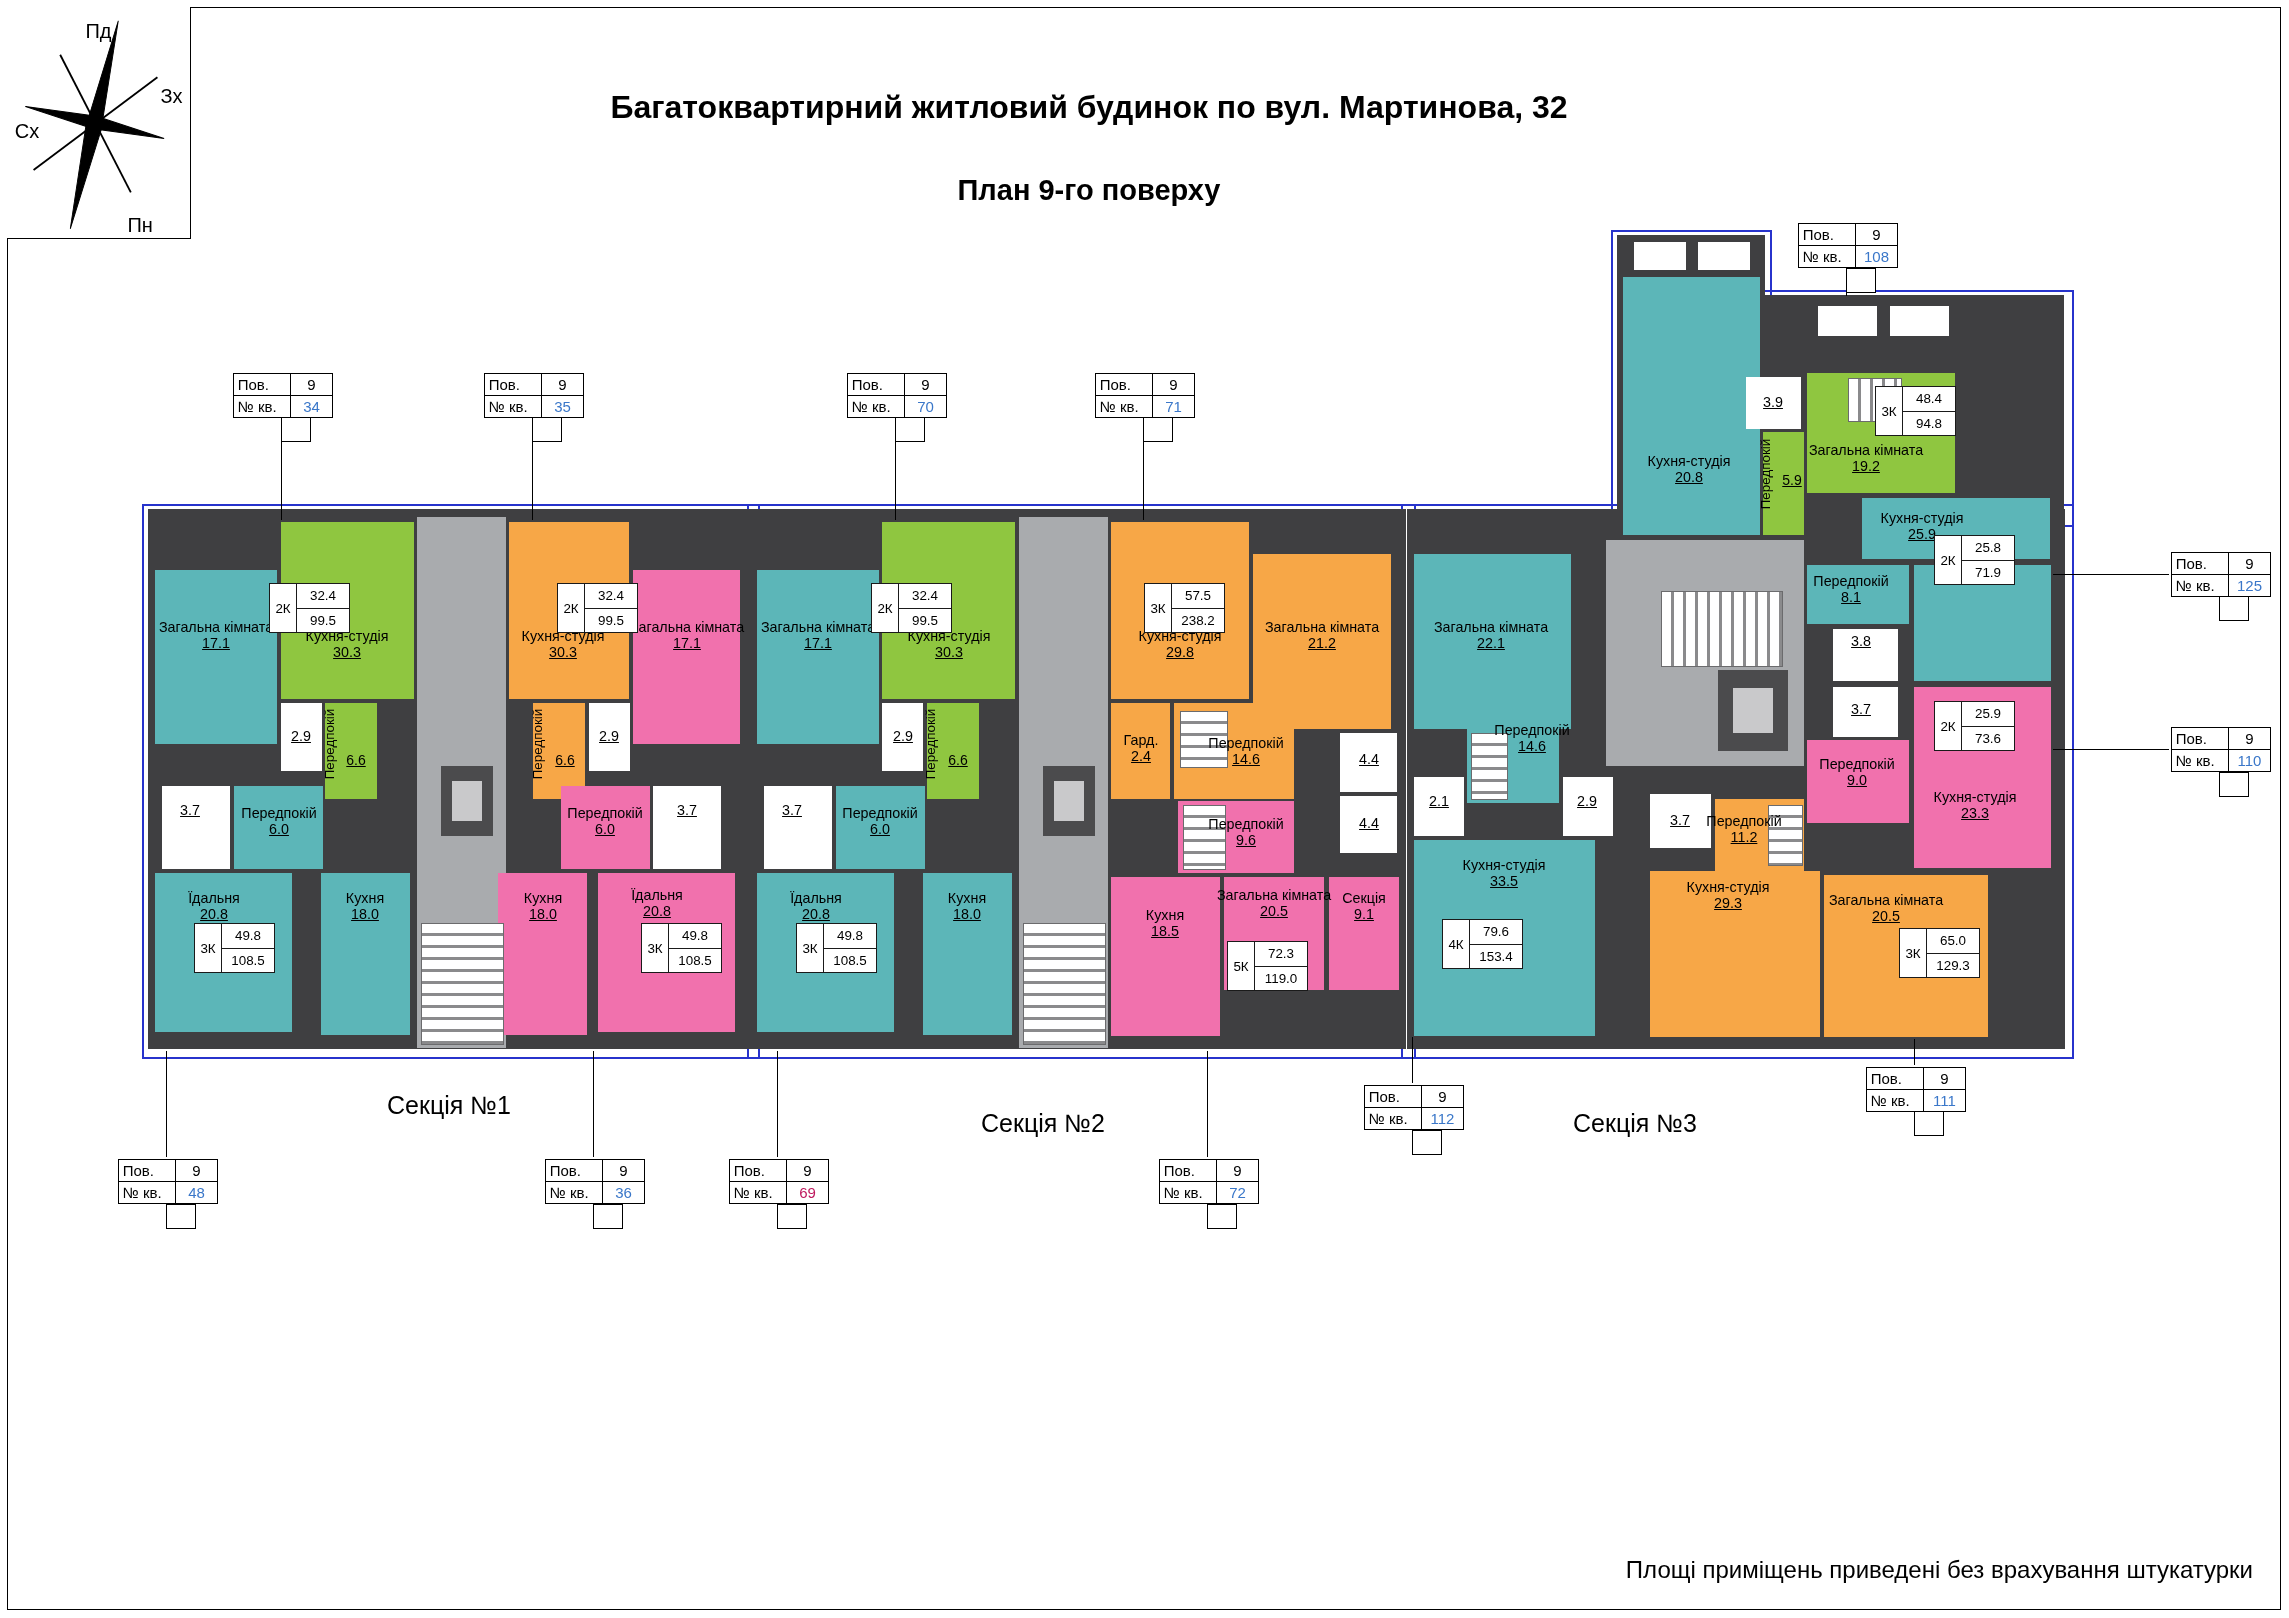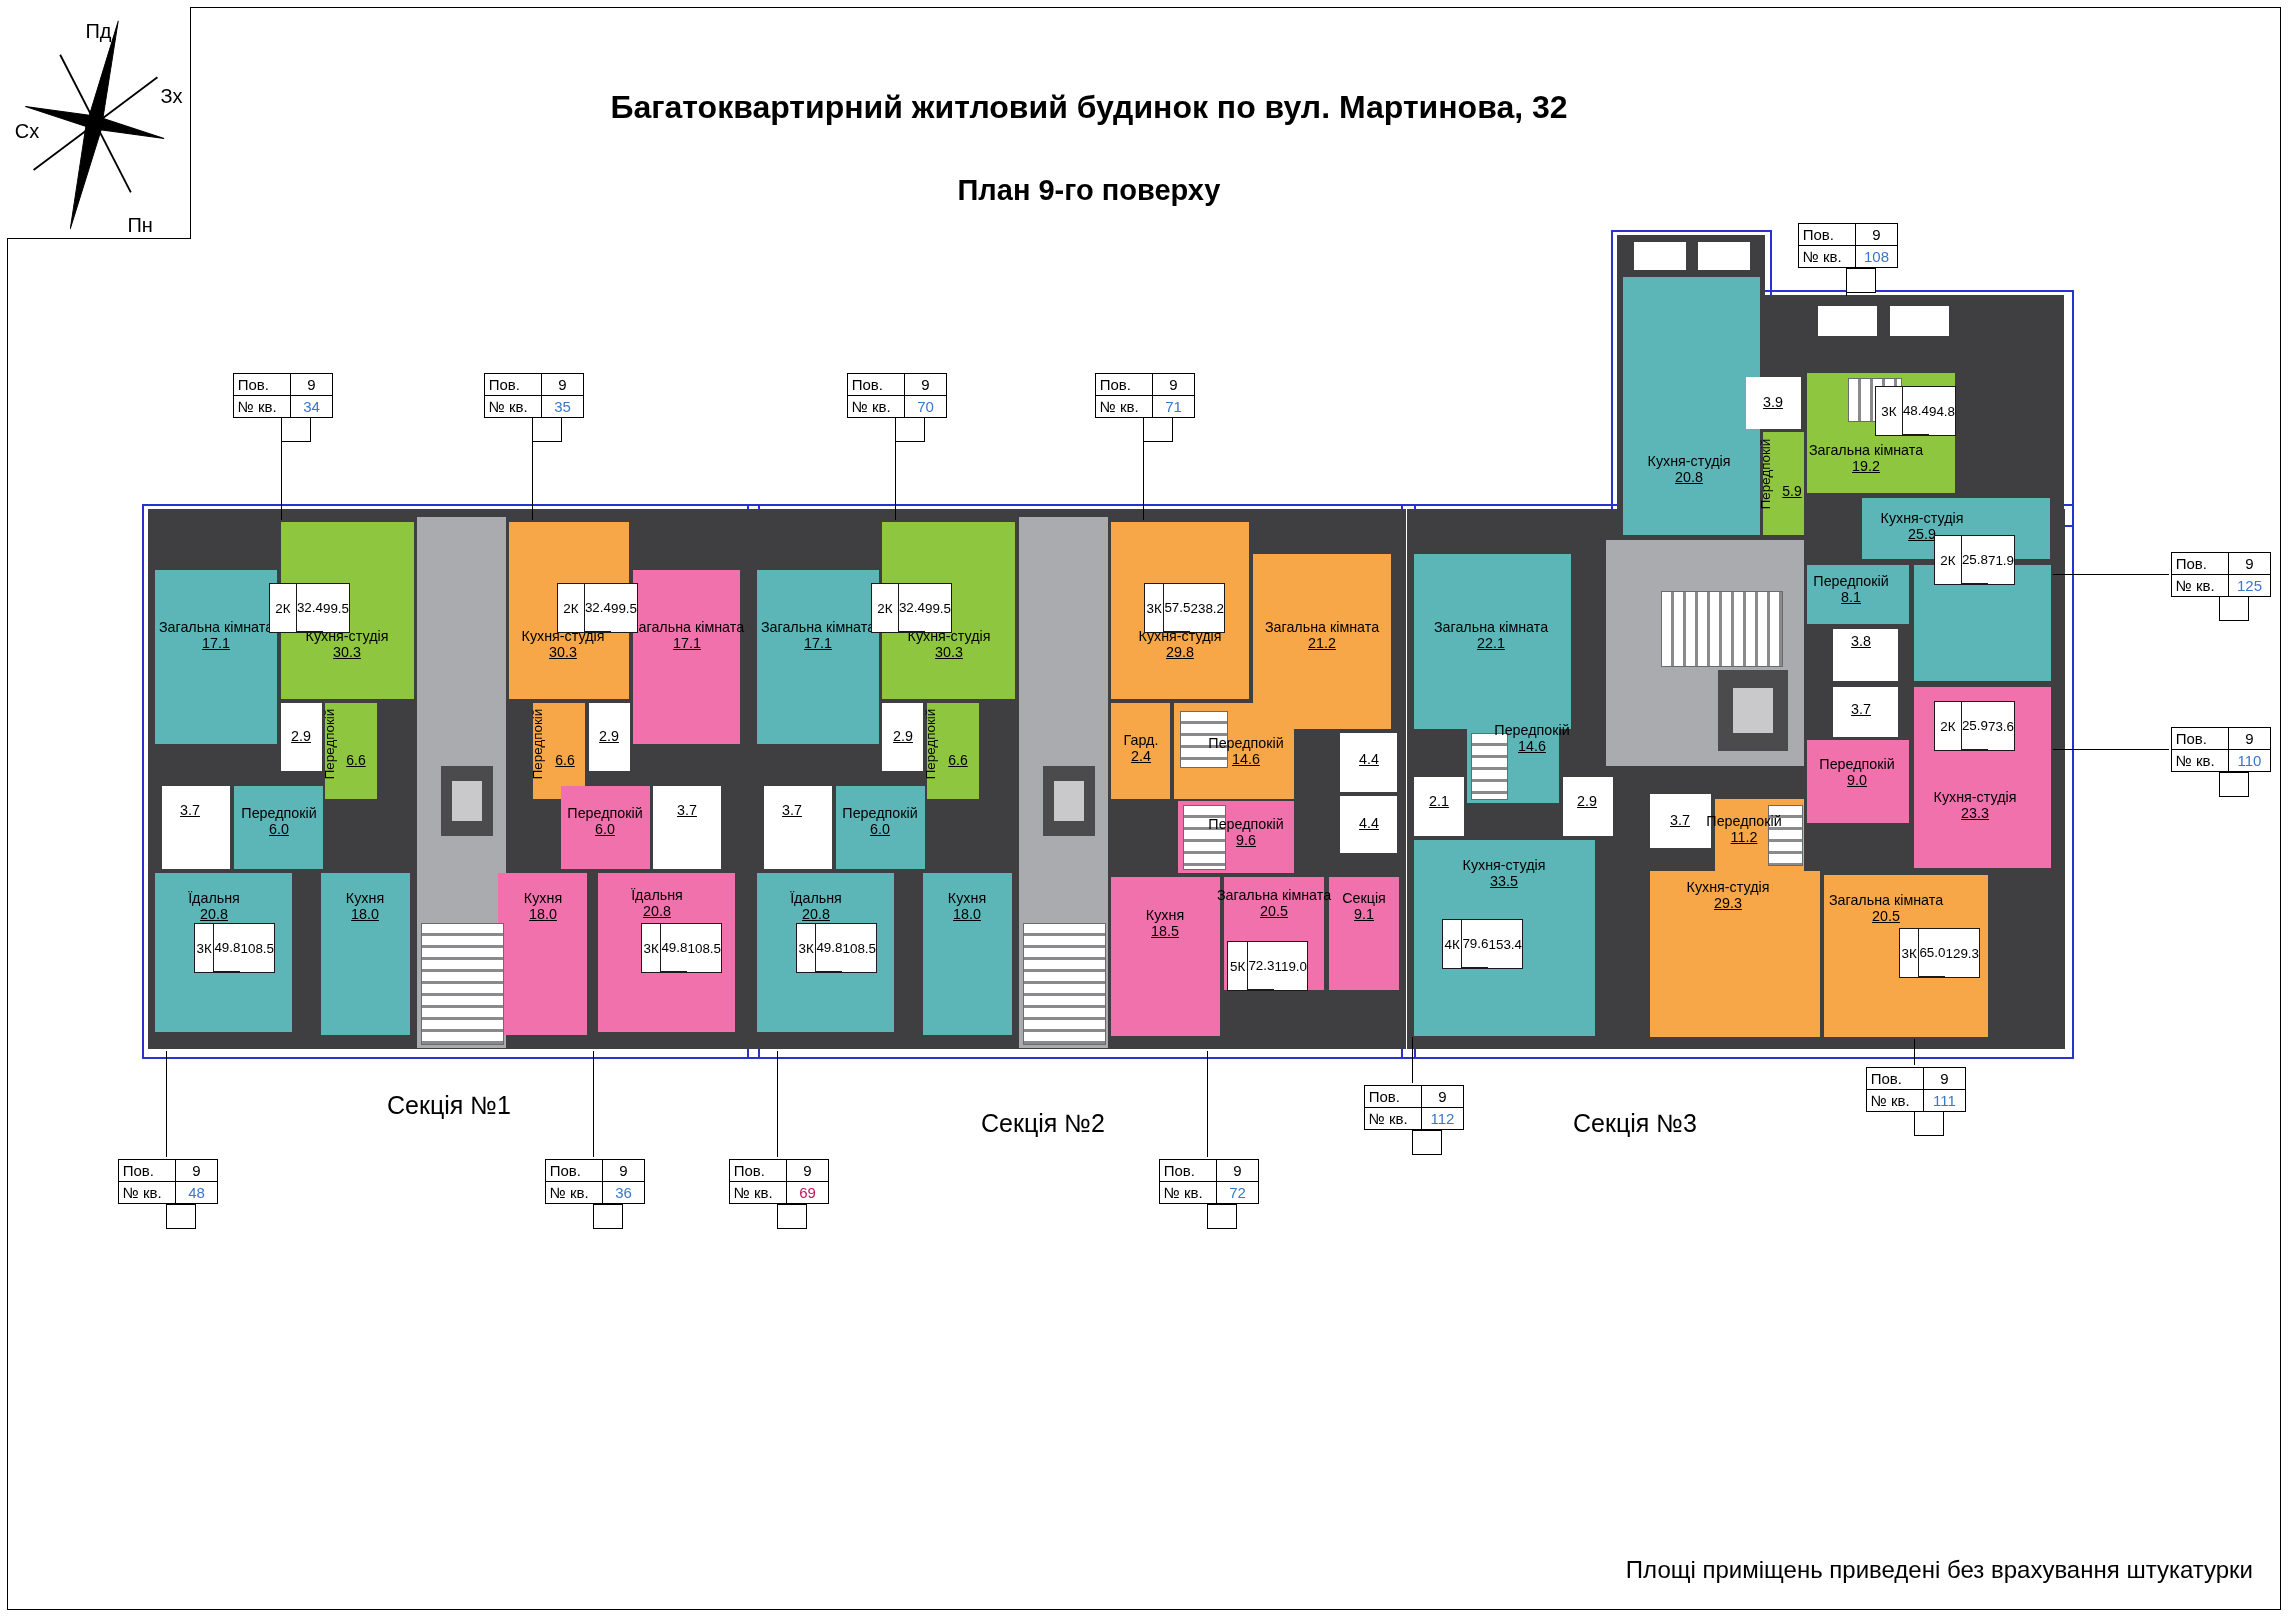--- a/index.html
+++ b/index.html
@@ -27,21 +27,21 @@
   .elev{position:absolute;background:#4b4b4d;z-index:3}
   .elev-inner{position:absolute;left:22%;top:22%;width:56%;height:56%;background:#c9c9cb}
 
   .label{position:absolute;transform:translate(-50%,-50%);text-align:center;font-size:14.3px;line-height:1.12;width:116px;z-index:4;pointer-events:none}
   .label .area{text-decoration:underline}
   .vert{position:absolute;transform:translate(-50%,-50%) rotate(-90deg);font-size:13.4px;white-space:nowrap;z-index:4}
   .varea{position:absolute;transform:translate(-50%,-50%);font-size:14px;text-decoration:underline;z-index:4}
 
   .unit-box{position:absolute;display:flex;width:79px;height:48px;background:#fff;border:1.8px solid #1a1a1a;z-index:5;font-size:13.4px}
   .unit-type{width:26px;border-right:1.8px solid #1a1a1a;display:flex;align-items:center;justify-content:center}
-  .unit-areas{flex:1;display:flex;}
+  .unit-areas{flex:1;display:flex;flex-direction:column}
   .unit-a1,.unit-a2{flex:1;display:flex;align-items:center;justify-content:center}
   .unit-a1{border-bottom:1.8px solid #1a1a1a}
 
   .callout{position:absolute;width:98px;background:#fff;border:1.4px solid #000;display:grid;grid-template-columns:57px 1fr;z-index:6;font-size:15px}
   .cc{height:21px;display:flex;align-items:center;padding:0 3.7px;border-bottom:0.9px solid #000;white-space:nowrap}
   .cc.lab{justify-content:flex-start;border-right:0.9px solid #000}
   .cc.val{justify-content:center;padding:0}
   .cc.last{border-bottom:none}
   .flatnum{color:#3a77c9}
   .tagbox{position:absolute;width:28px;height:23px;background:#fff;border:1.4px solid #000;z-index:6}
@@ -291,21 +291,21 @@
     <div class="label" style="left: 1689px; top: 469px;">
       <div class="nm">Кухня-студія</div>
       <div class="area">20.8</div>
     </div>
     <div class="room" style="left: 1746px; top: 377px; width: 55px; height: 52px; background: rgb(255, 255, 255);"></div>
     <div class="label" style="left: 1773px; top: 402px;">
       <div class="area">3.9</div>
     </div>
     <div class="room" style="left: 1763px; top: 432px; width: 41px; height: 103px; background: rgb(143, 198, 64);"></div>
     <div class="vert" style="left: 1765px; top: 474px;">Передпокій</div>
-    <div class="varea" style="left: 1792px; top: 491px;">5.9</div>
+    <div class="varea" style="left: 1792px; top: 480px;">5.9</div>
     <div class="room" style="left: 1807px; top: 373px; width: 148px; height: 120px; background: rgb(143, 198, 64);"></div>
     <div class="label" style="left: 1866px; top: 458px;">
       <div class="nm">Загальна кімната</div>
       <div class="area">19.2</div>
     </div>
     <div class="room" style="left: 1862px; top: 498px; width: 188px; height: 61px; background: rgb(92, 182, 184);"></div>
     <div class="label" style="left: 1922px; top: 526px;">
       <div class="nm">Кухня-студія</div>
       <div class="area">25.9</div>
     </div>

